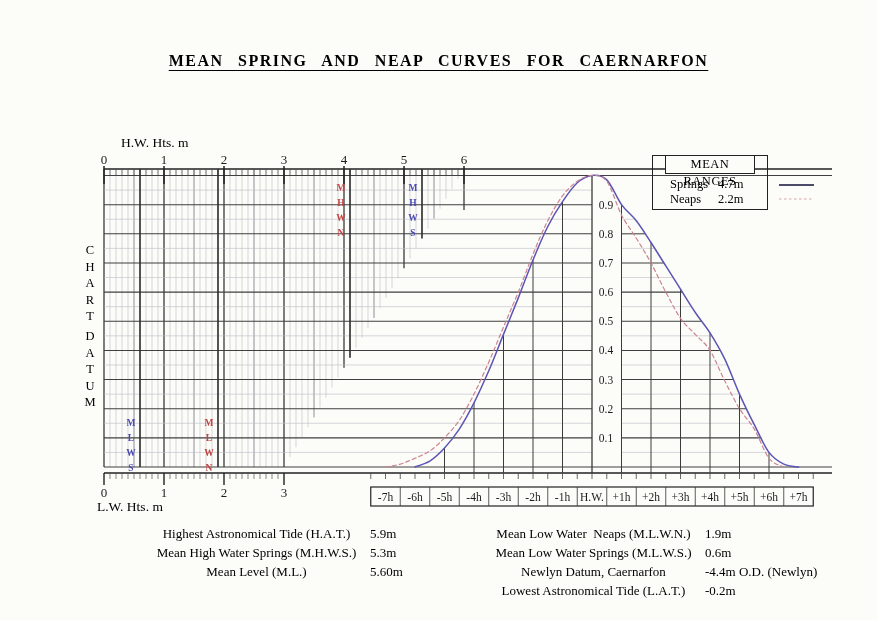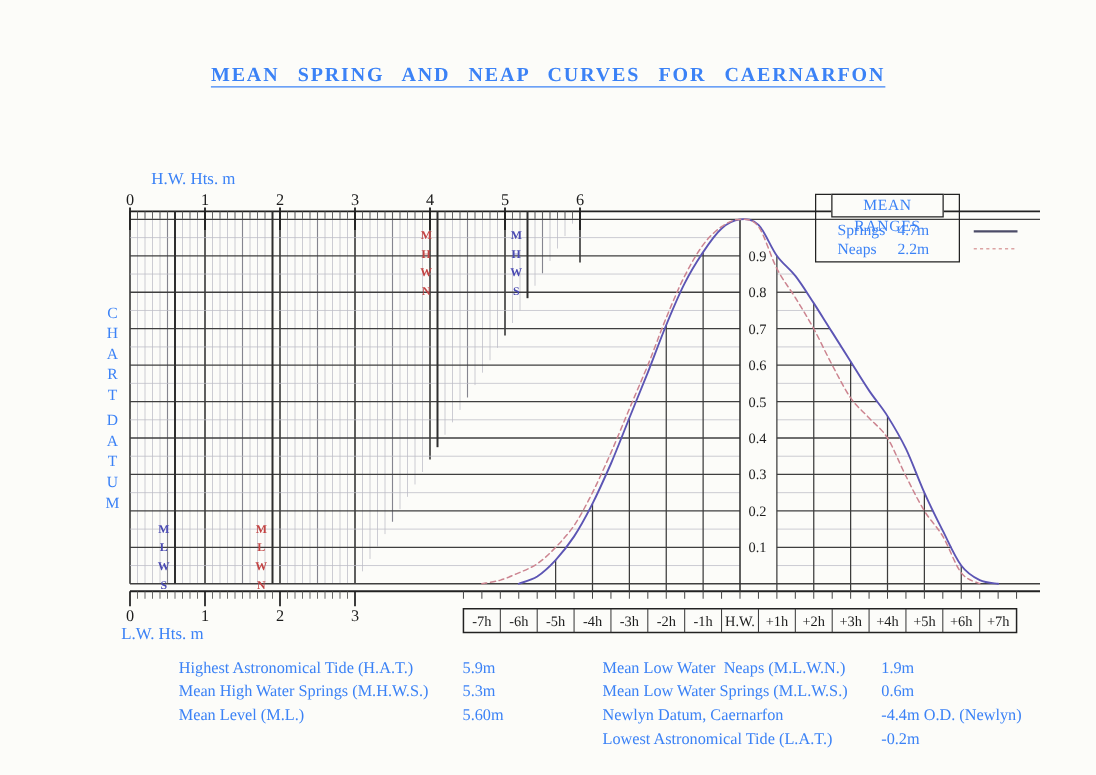--- a/index.html
+++ b/index.html
@@ -1,17 +1,17 @@
 <!DOCTYPE html>
 <html><head>
 <meta charset="utf-8">
 <style>
   html,body{margin:0;padding:0;background:#ffffff;}
   .page{position:relative;width:877px;height:620px;background:#fcfcf9;
-        font-family:"Liberation Serif",serif;color:#3b82f6;overflow:hidden;}
+        font-family:"Liberation Serif",serif;color:#000000;overflow:hidden;}
   .title{position:absolute;top:52px;left:0;right:0;text-align:center;
          font-size:16px;font-weight:bold;letter-spacing:1.5px;word-spacing:9px;
          text-decoration:underline;text-underline-offset:4px;}
   #tide-svg{position:absolute;left:0;top:0;}
   #tide-svg text{font-family:"Liberation Serif",serif;}
   .axis-caption{position:absolute;font-size:13.5px;}
   .cap-hw{left:97px;top:135px;margin-left:24px;}
   .cap-lw{left:97px;top:499px;}
   .vword{position:absolute;left:82px;writing-mode:vertical-rl;text-orientation:upright;
          font-size:12.5px;letter-spacing:2.5px;}
@@ -20,21 +20,21 @@
   .legend{position:absolute;left:652px;top:155px;width:114px;height:53px;
           border:1px solid #222;}
   .legend-hdr{position:absolute;left:12px;top:-1px;width:88px;height:17px;
           border:1px solid #222;background:#fcfcf9;text-align:center;
           font-size:12.5px;line-height:17px;letter-spacing:.5px;}
   .legend-rows{position:absolute;left:17px;top:21px;font-size:12.5px;line-height:15px;}
   .lg-name{display:inline-block;width:48px;}
   .tt{position:absolute;font-size:13px;line-height:19px;}
   .tt-left{left:143px;top:524px;}
   .tt-right{left:482px;top:524px;}
-  .tt .lbl{display:inline-block;white-space:pre;}
+  .tt .lbl{display:inline-block;white-space:pre;text-align:center;}
   .tt-left .lbl{width:227px;}
   .tt-right .lbl{width:223px;}
 </style>
 </head>
 <body>
 
 <div class="page">
 
   <div class="title">MEAN SPRING AND NEAP CURVES FOR CAERNARFON</div>
 

